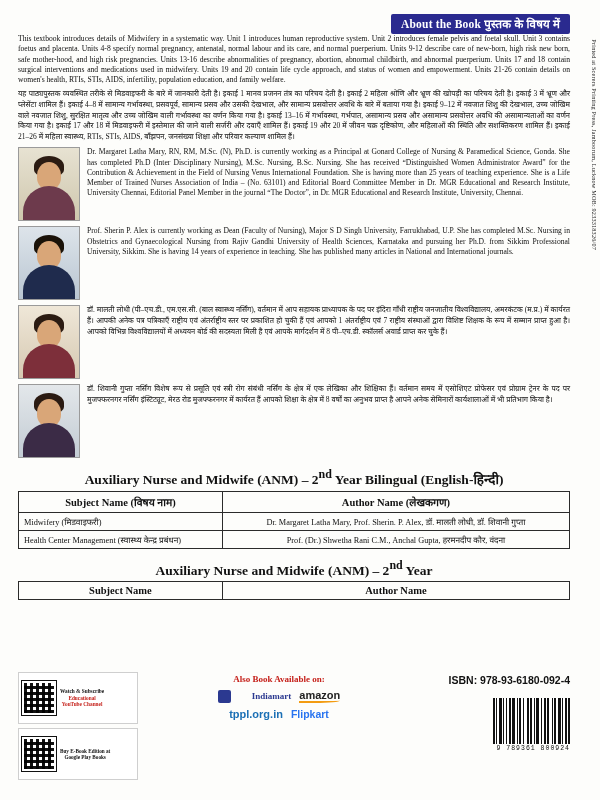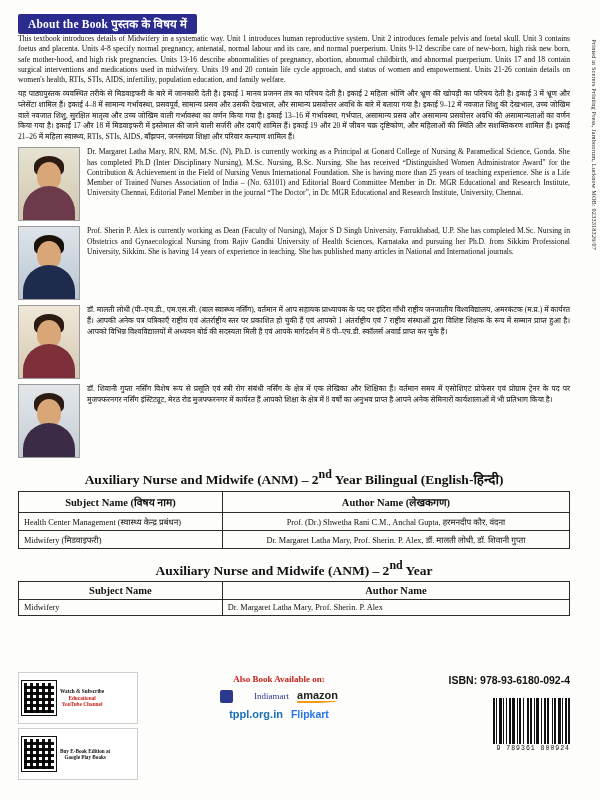--- a/index.html
+++ b/index.html
@@ -27,21 +27,21 @@
     display:inline-block;
     background:#2a2a8f;
     color:#ffffff;
     font-family:"Liberation Serif", serif;
     font-weight:bold;
     font-size:11.5px;
     padding:2px 10px 3px 10px;
     border-radius:2px;
     letter-spacing:0.2px;
   }
-  .sec-head-wrap { position:relative; height:17px; }
+  .sec-head-wrap { position:relative; height:17px;text-align:right; }
   .sec-rule {
     position:absolute; left:0; right:0; bottom:1px;
     border-bottom:1.2px solid #2a2a8f;
     z-index:-1;
   }
 
   
   .para {
     font-size:7.6px;
     line-height:1.35;
@@ -166,21 +166,21 @@
   .mini-cap { font-size:5.3px; line-height:1.25; text-align:center; font-weight:bold; }
   .mini-cap .red { color:#c5201a; }
 
   .bot-mid { flex:1 1 auto; text-align:center; padding:0 6px; }
   .also-ttl { font-size:9px; font-weight:bold; color:#c5201a; margin-top:4px; }
   .store-row { display:flex; justify-content:center; align-items:center; gap:8px; margin-top:5px; }
   .store {
     font-size:9px; font-weight:bold;
     display:flex; align-items:center; gap:3px;
   }
-  .indiamart { color:#2b3990; font-size:9px; font-weight:normal;margin-left:18px; }
+  .indiamart { color:#2b3990; font-size:9px; font-weight:bold;margin-left:18px; }
   .imbox { width:13px;height:13px;background:#2b3990;border-radius:2px; }
   .amazon { color:#222; font-size:11px; font-weight:bold; font-family:"Liberation Sans",sans-serif; }
   .amz-swoosh { display:block; height:4px; border-bottom:2px solid #f39c12; border-radius:0 0 60% 0; margin-top:-2px; }
   .tpl { color:#1a6fb5; font-size:11px; font-weight:bold; font-family:"Liberation Sans",sans-serif; }
   .flipkart { color:#2874f0; font-size:10.5px; font-weight:bold; font-family:"Liberation Sans",sans-serif; }
 
   .bot-right { width:150px; text-align:right; }
   .isbn {
     font-size:10.5px; font-weight:bold;
     font-family:"Liberation Sans",sans-serif;
@@ -285,42 +285,38 @@
     <div class="tbl-title">
       <span>Auxiliary Nurse and Midwife (ANM) – 2</span><sup>nd</sup><span> Year Bilingual (English-हिन्दी)</span>
     </div>
     <table class="bk">
       <tbody>
           <tr>
         <th class="col1">Subject Name (विषय नाम)</th>
         <th>Author Name (लेखकगण)</th>
       </tr>
       <tr>
+        <td>Midwifery (मिडवाइफरी)</td>
+        <td class="c">Dr. Margaret Latha Mary, Prof. Sherin. P. Alex, डॉ. मालती लोधी, डॉ. शिवानी गुप्ता</td>
+      </tr>
+      <tr>
         <td>Health Center Management (स्वास्थ्य केन्द्र प्रबंधन)</td>
         <td class="c">Prof. (Dr.) Shwetha Rani C.M., Anchal Gupta, हरमनदीप कौर, वंदना</td>
-      </tr>
-      <tr>
-        <td>Midwifery (मिडवाइफरी)</td>
-        <td class="c">Dr. Margaret Latha Mary, Prof. Sherin. P. Alex, डॉ. मालती लोधी, डॉ. शिवानी गुप्ता</td>
       </tr>
     </tbody>
       </table>
 
     <div class="tbl-title">
       <span>Auxiliary Nurse and Midwife (ANM) – 2</span><sup>nd</sup><span> Year</span>
     </div>
     <table class="bk">
       <tbody>
           <tr>
         <th class="col1">Subject Name</th>
         <th>Author Name</th>
-      </tr>
-      <tr>
-        <td>Midwifery</td>
-        <td>Dr. Margaret Latha Mary, Prof. Sherin. P. Alex</td>
       </tr>
     </tbody>
       </table>
 
     <div class="bottom">
       <div class="bot-flex">
 
         <div class="bot-left">
           <div class="yt-box">
             <div class="qr"></div>

